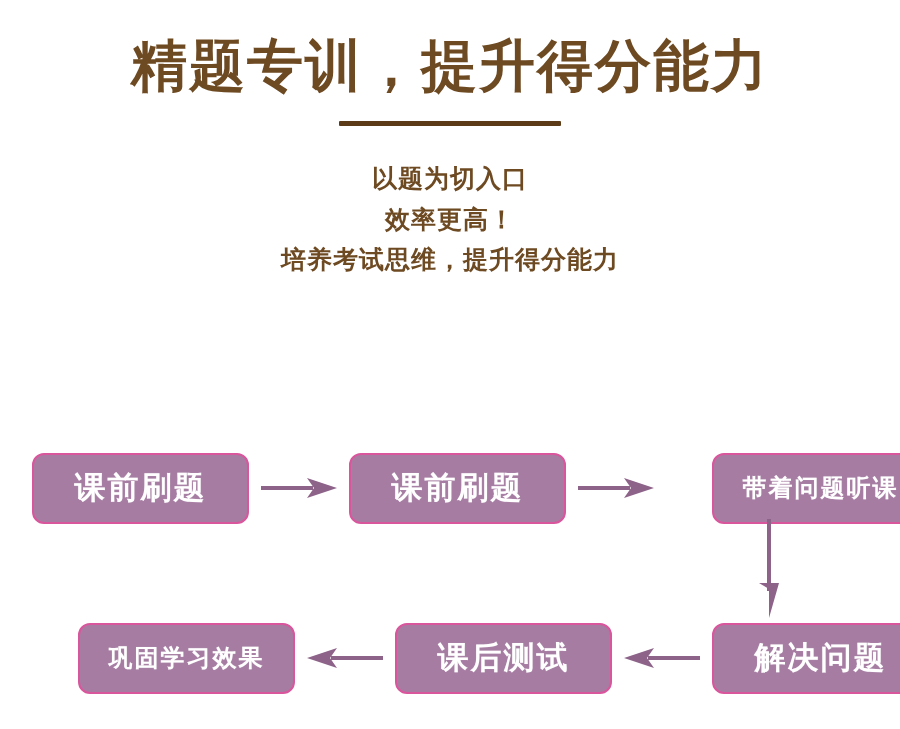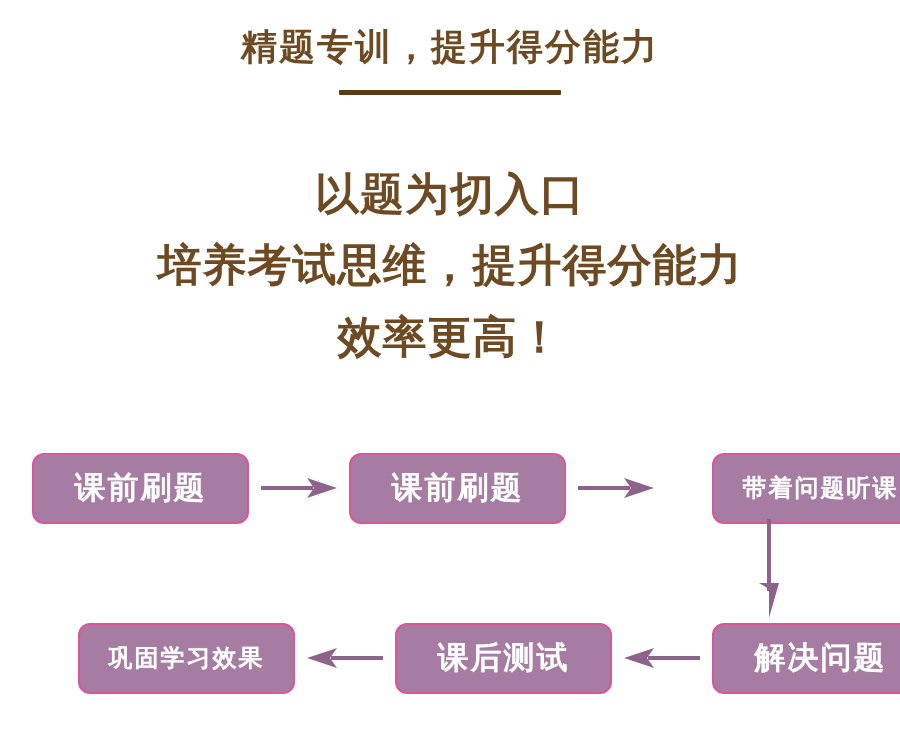--- a/index.html
+++ b/index.html
@@ -26,22 +26,22 @@
   .header {
     position: absolute;
     left: 0;
     top: 0;
     width: 900px;
     text-align: center;
   }
 
   .page-title {
     margin: 0;
-    padding-top: 26px;
-    font-size: 36px;
+    padding-top: 34px;
+    font-size: 56px;
     font-weight: 700;
     line-height: 1.16;
     letter-spacing: 2px;
     color: #6e4a22;
     white-space: nowrap;
   }
 
   .title-divider {
     width: 222px;
     height: 5px;
@@ -54,21 +54,21 @@
   .subtitle-block {
     position: absolute;
     left: 0;
     top: 158px;
     width: 900px;
     text-align: center;
     color: #6e4a22;
   }
 
   .subtitle-line {
-    font-size: 44px;
+    font-size: 25px;
     font-weight: 600;
     line-height: 1.62;
     letter-spacing: 1px;
     white-space: nowrap;
   }
 
   
   .flow {
     position: absolute;
     left: 0;
@@ -146,22 +146,22 @@
 
 <div class="page">
 
   <div class="header">
     <h1 class="page-title">精题专训，提升得分能力</h1>
     <div class="title-divider"></div>
   </div>
 
   <div class="subtitle-block">
     <div class="subtitle-line">以题为切入口</div>
+    <div class="subtitle-line">效率更高！</div>
     <div class="subtitle-line">培养考试思维，提升得分能力</div>
-    <div class="subtitle-line">效率更高！</div>
   </div>
 
   <div class="flow">
 
     <div class="flow-row row-1">
       <div class="lead"></div>
 
       <div class="flow-box size-4">课前刷题</div>
 
       <div class="gap">

